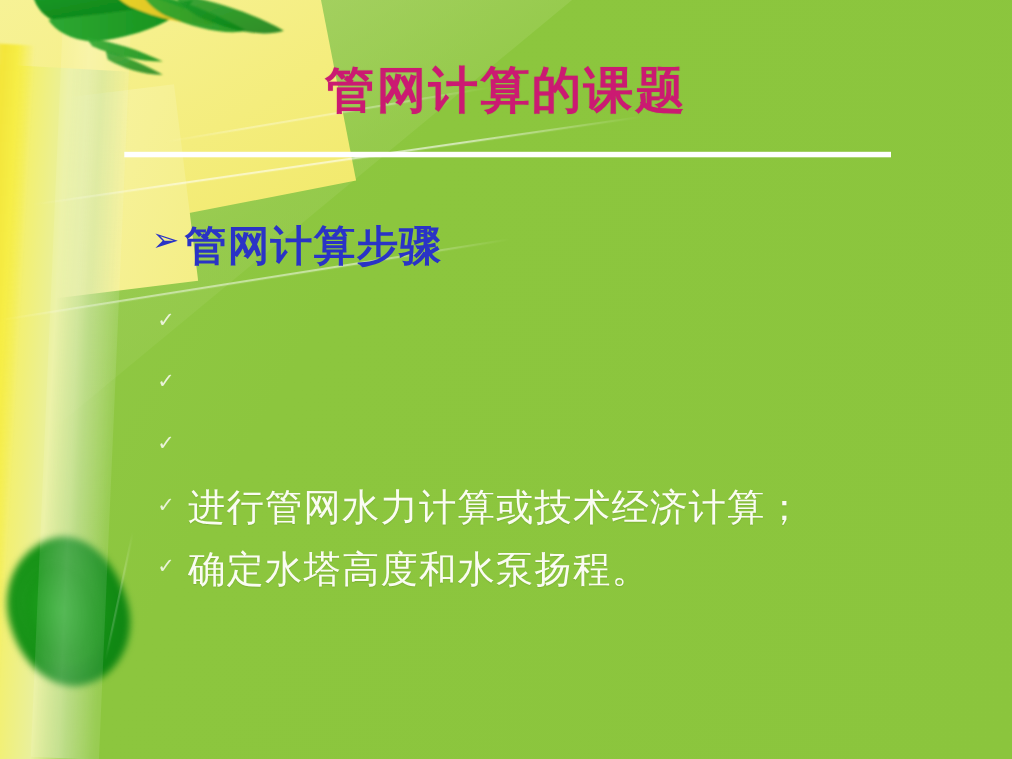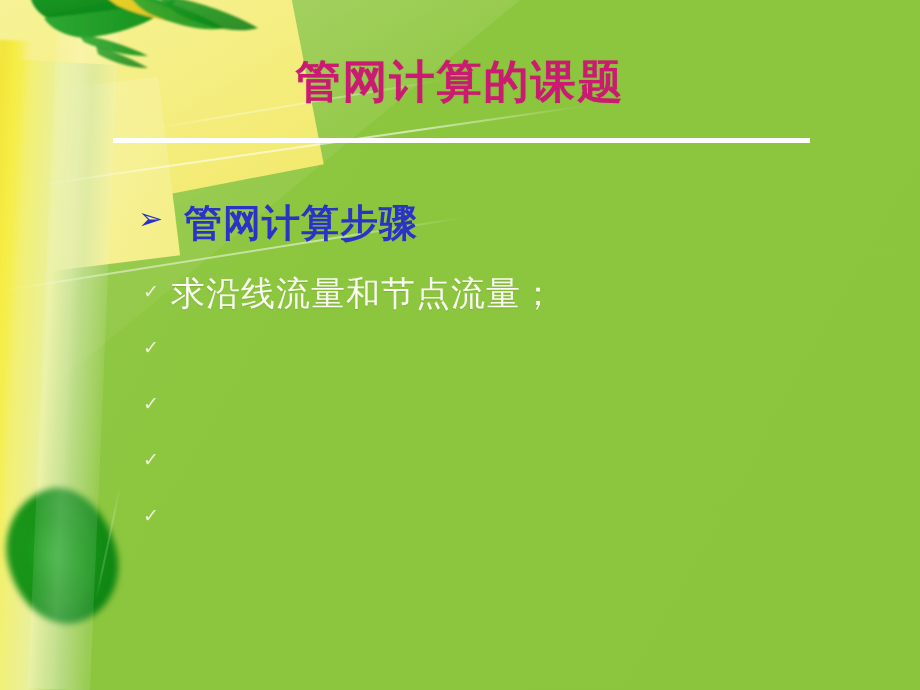--- a/index.html
+++ b/index.html
@@ -191,21 +191,21 @@
   }
   .lvl1-bullet {
     position: absolute;
     left: 138px;
     top: 6px;
     font-size: 30px;
     line-height: 1;
     color: #2A33C6;
   }
   .lvl1-text {
-    margin-left: 46px;
+    margin-left: 30px;
     font-family: "Liberation Serif", "DejaVu Serif", serif;
     font-size: 38px;
     font-weight: 700;
     letter-spacing: 1px;
     color: #2A33C6;
     white-space: nowrap;
   }
 
   .sub-list {
     list-style: none;
@@ -302,31 +302,32 @@
   <div class="body-block">
 
     <div class="lvl1">
       <span class="lvl1-bullet">➢</span>
       <span class="lvl1-text">管网计算步骤</span>
     </div>
 
     <ul class="sub-list">
       <li class="sub-item">
         <span class="sub-bullet">✓</span>
-        <span class="sub-text">求沿线流量和节点流量；</span>
-      </li>
-      <li class="sub-item">
-        <span class="sub-bullet">✓</span>
-      </li>
-      <li class="sub-item">
-        <span class="sub-bullet">✓</span>
-      </li>
-      <li class="sub-item">
-        <span class="sub-bullet">✓</span>
-      </li>
-      <li class="sub-item">
-        <span class="sub-bullet">✓</span>
+      </li>
+      <li class="sub-item">
+        <span class="sub-bullet">✓</span>
+      </li>
+      <li class="sub-item">
+        <span class="sub-bullet">✓</span>
+      </li>
+      <li class="sub-item">
+        <span class="sub-bullet">✓</span>
+        <span class="sub-text">进行管网水力计算或技术经济计算；</span>
+      </li>
+      <li class="sub-item">
+        <span class="sub-bullet">✓</span>
+        <span class="sub-text">确定水塔高度和水泵扬程。</span>
       </li>
     </ul>
 
   </div>
 
 </div>
 
 </body></html>

